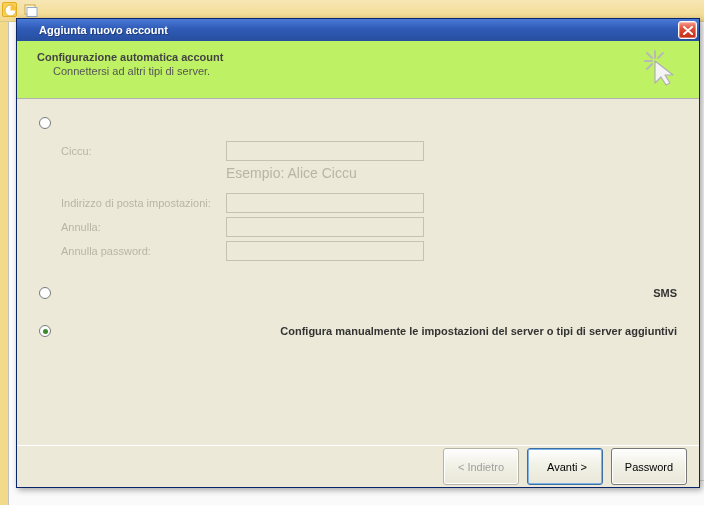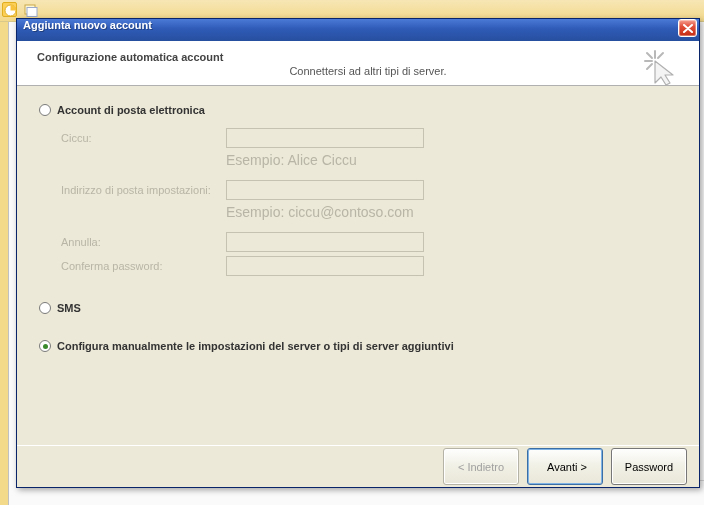--- a/index.html
+++ b/index.html
@@ -64,56 +64,55 @@
     background: #ece9d8;
     border: 1px solid #0a246a;
     box-shadow: 2px 2px 6px rgba(0,0,0,0.35);
     display: flex;
     flex-direction: column;
   }
   .titlebar {
     height: 22px;
     background: linear-gradient(#4a79d6, #2f5bb7 45%, #274f9f);
     display: flex;
-    align-items: flex-start;
-    padding: 0 2px 0 6px;
+    align-items: center;
+    padding: 0 2px 0 22px;
     color: #fff;
     font-weight: bold;
     font-size: 11px;
   }
   .titlebar .title { flex: 1; text-shadow: 1px 1px 0 rgba(0,0,0,0.3); }
   .close-btn {
     width: 19px; height: 18px;
     background: linear-gradient(#f6a191, #e14f3a 40%, #c52b12);
     border: 1px solid #fff;
     border-radius: 3px;
     display: flex;
     align-items: center;
     justify-content: center;
     box-shadow: inset 0 0 0 1px rgba(255,255,255,0.35);
     cursor: pointer;
   }
   .close-btn svg { display:block; }
 
   .header {
-    background: #ffffff;
-    padding: 10px 16px 8px 20px;
+    background: #bef264;
+    padding: 10px 16px 21px 20px;
     border-bottom: 1px solid #b0b0b0;
     position: relative;
   }
   .header-title {
     font-weight: bold;
     font-size: 11px;
     color: #444;
   }
   .header-sub {
     margin: 2px 0 0 16px;
     font-size: 11px;
     color: #555;
-    text-align: center;
   }
   .header-icon {
     position: absolute;
     right: 18px;
     top: 6px;
     width: 40px; height: 40px;
   }
 
   .body-area {
     flex: 1;
@@ -260,52 +259,50 @@
         </g>
         <path d="M14 14 L14 36 L20 30 L25 38 L29 36 L24 28 L32 28 Z" fill="#f4f4f4" stroke="#b0b0b0" stroke-width="1.2" stroke-linejoin="round"></path>
       </svg>
     </div>
   </div>
 
   <div class="body-area">
 
     <div class="radio-row">
       <span class="radio"></span>
-      <span class="radio-label">Account di posta elettronica</span>
     </div>
 
     <div class="form-block">
       <div class="form-row">
         <div class="form-label">Ciccu:</div>
         <div class="text-input"></div>
       </div>
       <div class="example">Esempio: Alice Ciccu</div>
 
       <div class="form-row">
         <div class="form-label">Indirizzo di posta impostazioni:</div>
         <div class="text-input"></div>
       </div>
-      <div class="example">Esempio: ciccu@contoso.com</div>
 
       <div class="form-row gap-small">
         <div class="form-label">Annulla:</div>
         <div class="text-input"></div>
       </div>
       <div class="form-row">
-        <div class="form-label">Conferma password:</div>
+        <div class="form-label">Annulla password:</div>
         <div class="text-input"></div>
       </div>
     </div>
 
-    <div class="radio-row" style="margin-top:26px;">
+    <div class="radio-row" style="margin-top:26px;justify-content:space-between;">
       <span class="radio"></span>
       <span class="radio-label">SMS</span>
     </div>
 
-    <div class="radio-row" style="margin-top:26px;">
+    <div class="radio-row" style="margin-top:26px;justify-content:space-between;">
       <span class="radio selected"></span>
       <span class="radio-label">Configura manualmente le impostazioni del server o tipi di server aggiuntivi</span>
     </div>
 
   </div>
 
   <div class="footer">
     <button class="btn disabled">&lt; Indietro</button>
     <button class="btn default">Avanti &gt;</button>
     <button class="btn">Password</button>

